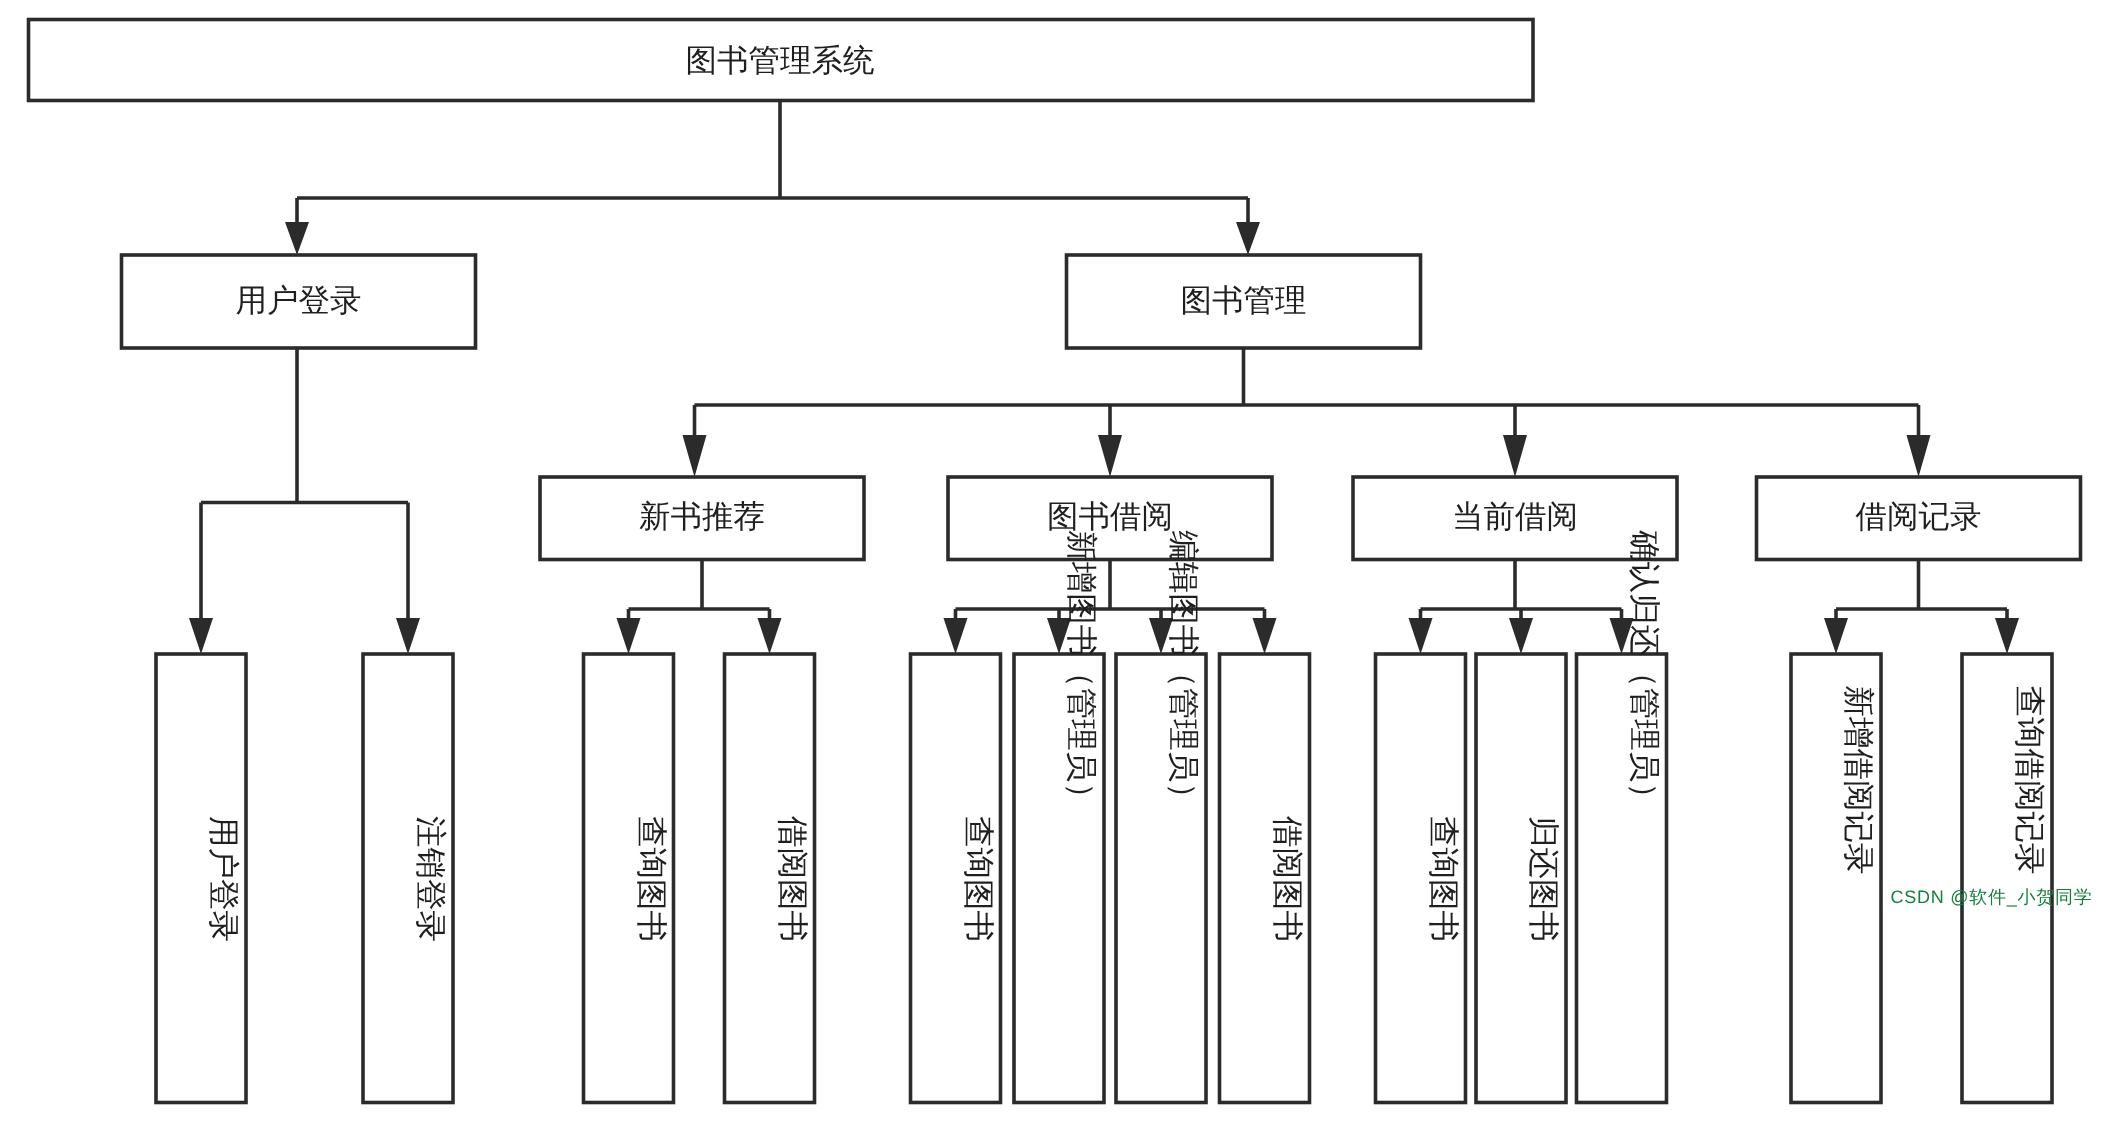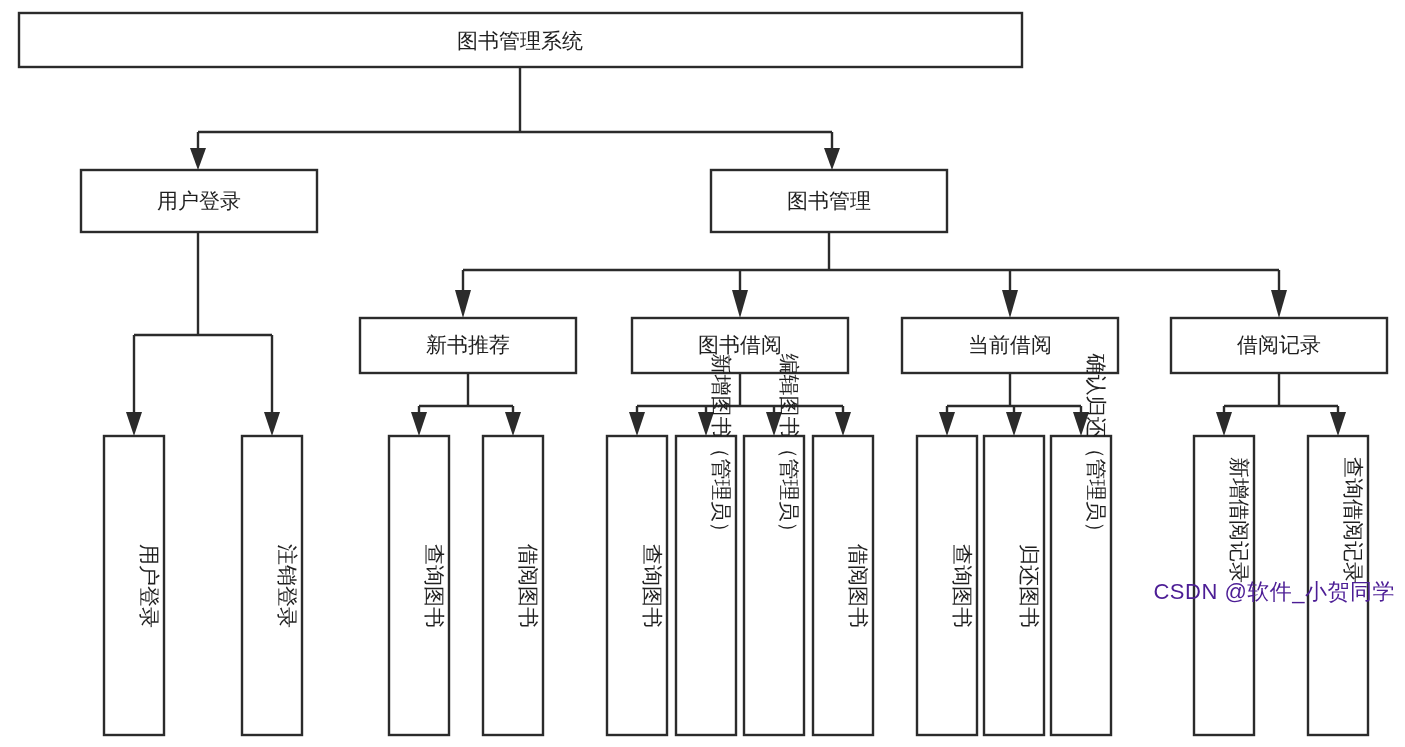--- a/index.html
+++ b/index.html
@@ -54,22 +54,22 @@
     fill: #1f1f1f;
     font-family: "Liberation Sans", "DejaVu Sans", sans-serif;
     font-size: 21px;
     text-anchor: middle;
   }
   .watermark {
     position: absolute;
     right: 10px;
     bottom: 6px;
     font-family: "Liberation Sans", "DejaVu Sans", sans-serif;
-    font-size: 22px;
-    color: #4c1d95;
+    font-size: 12px;
+    color: #15803d;
     letter-spacing: 0.5px;
     white-space: nowrap;
     pointer-events: none;
   }
 </style>
 </head>
 <body>
 
 <div id="diagram-root">
 

